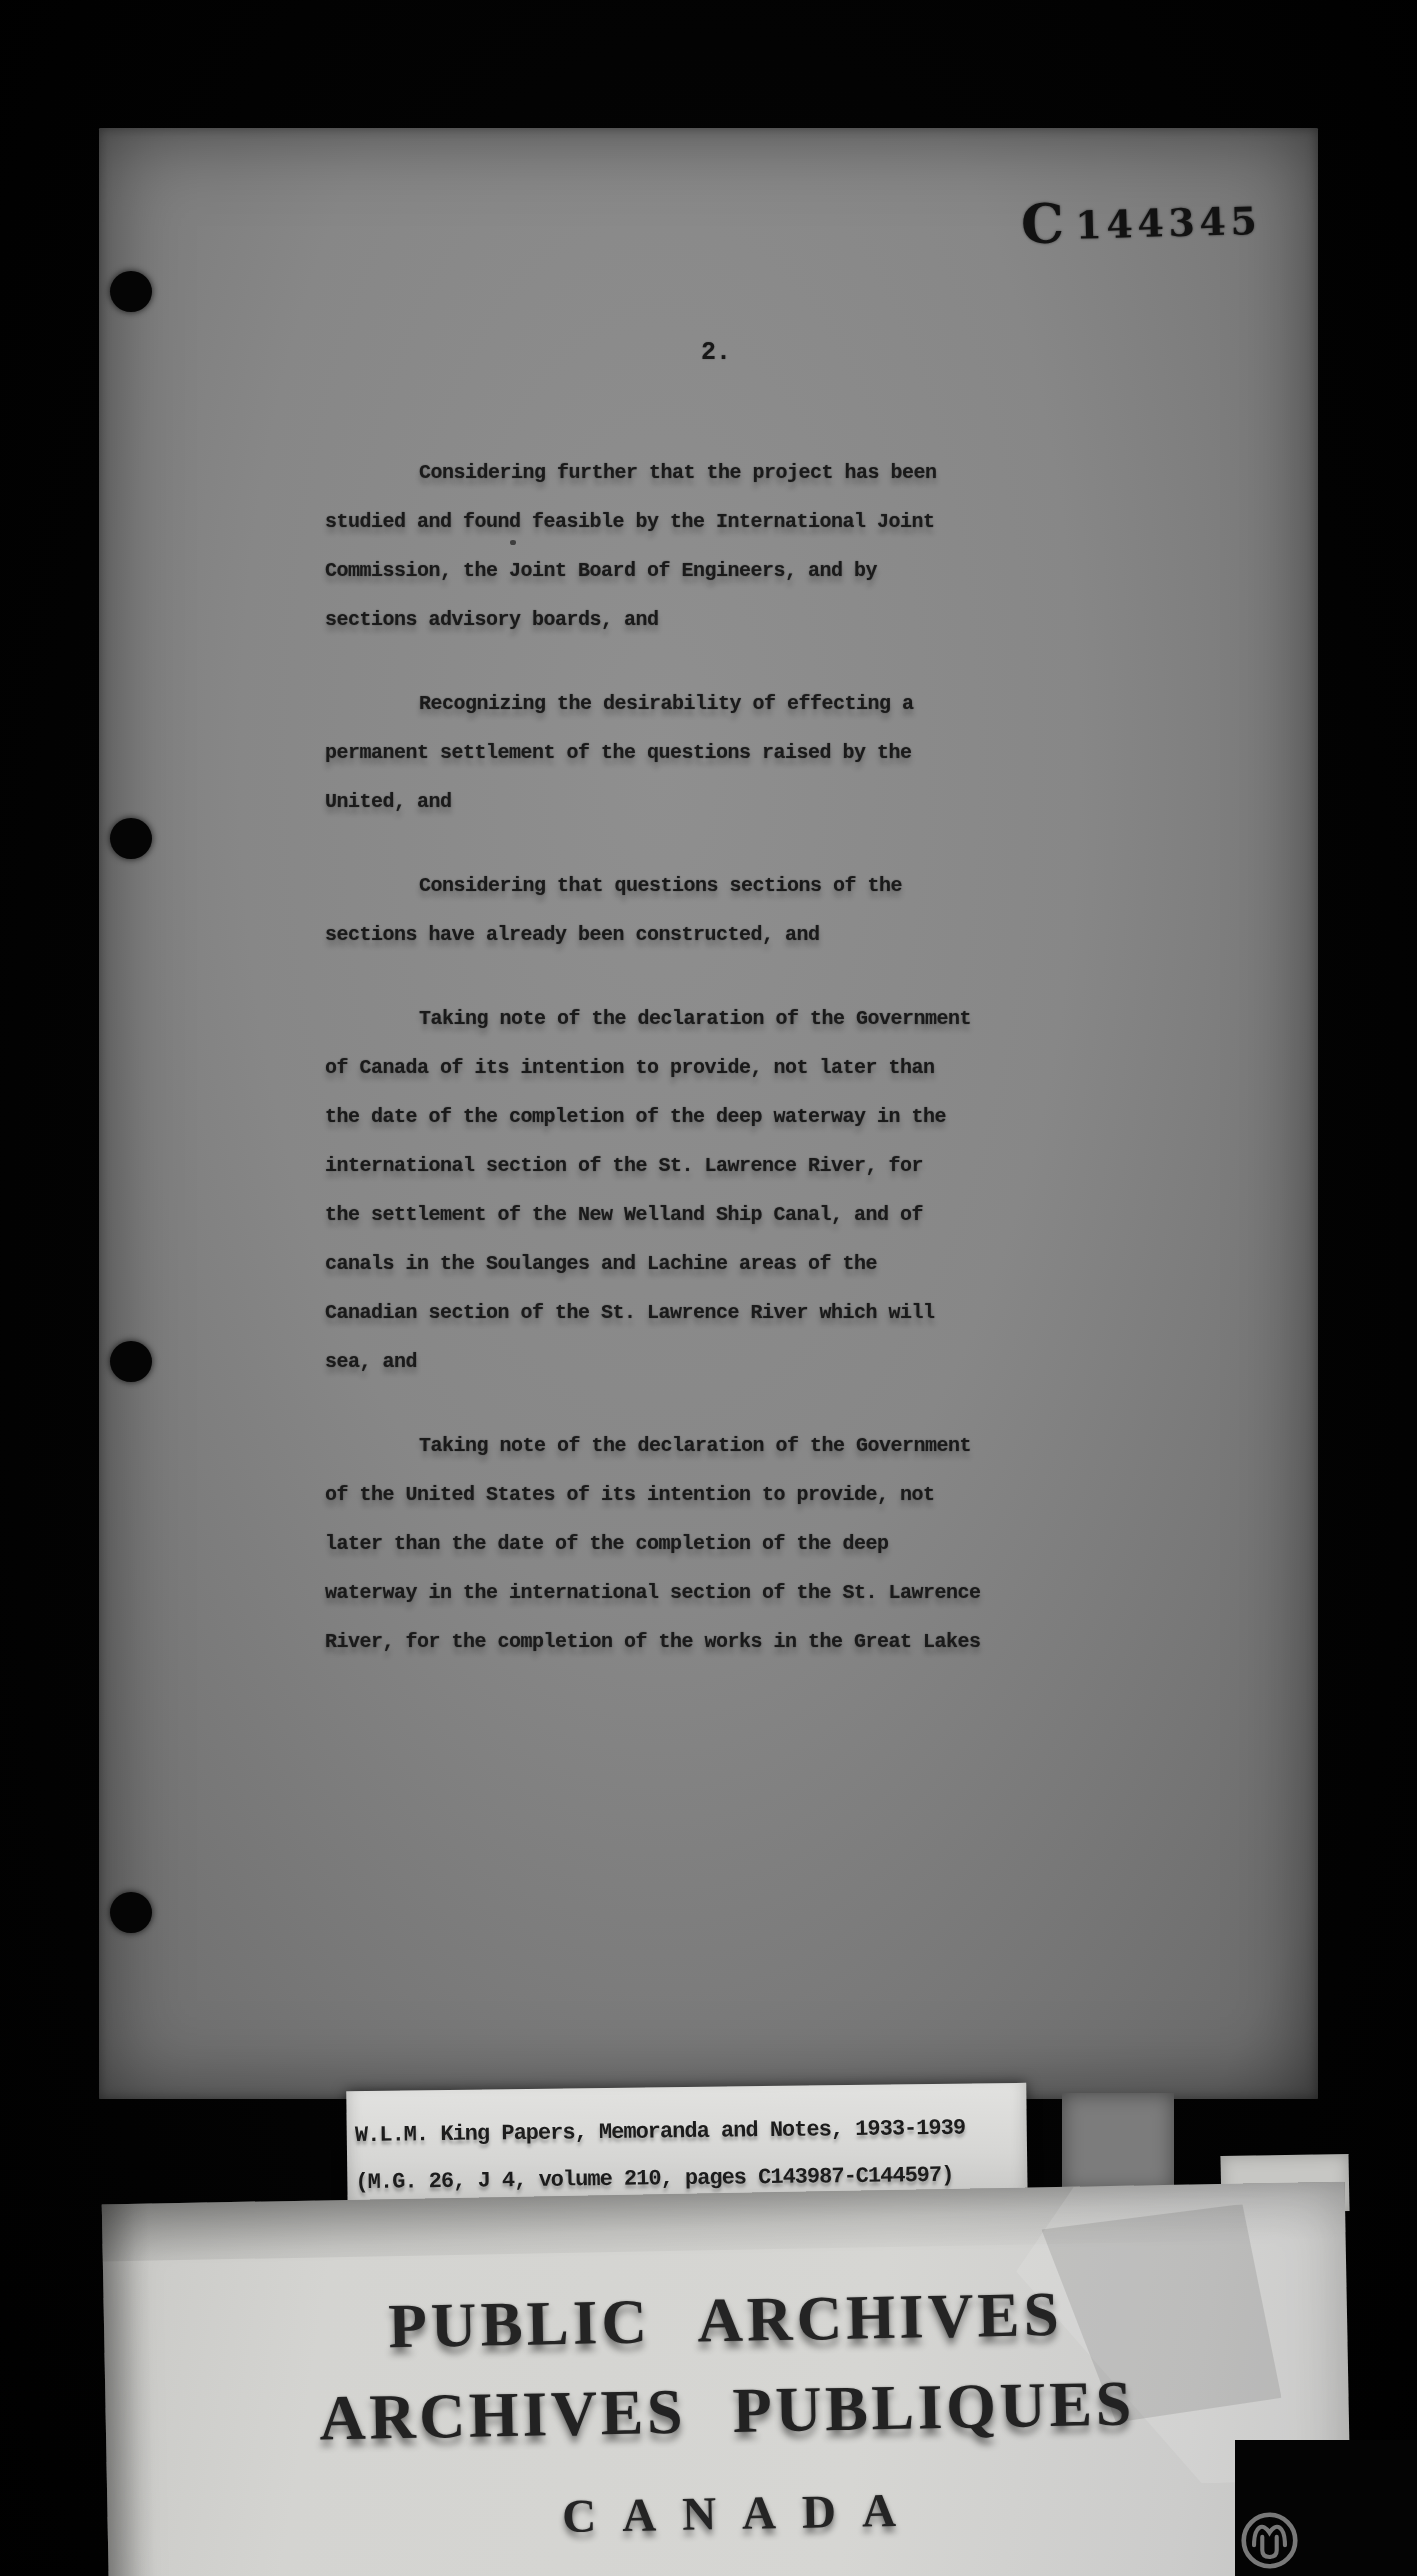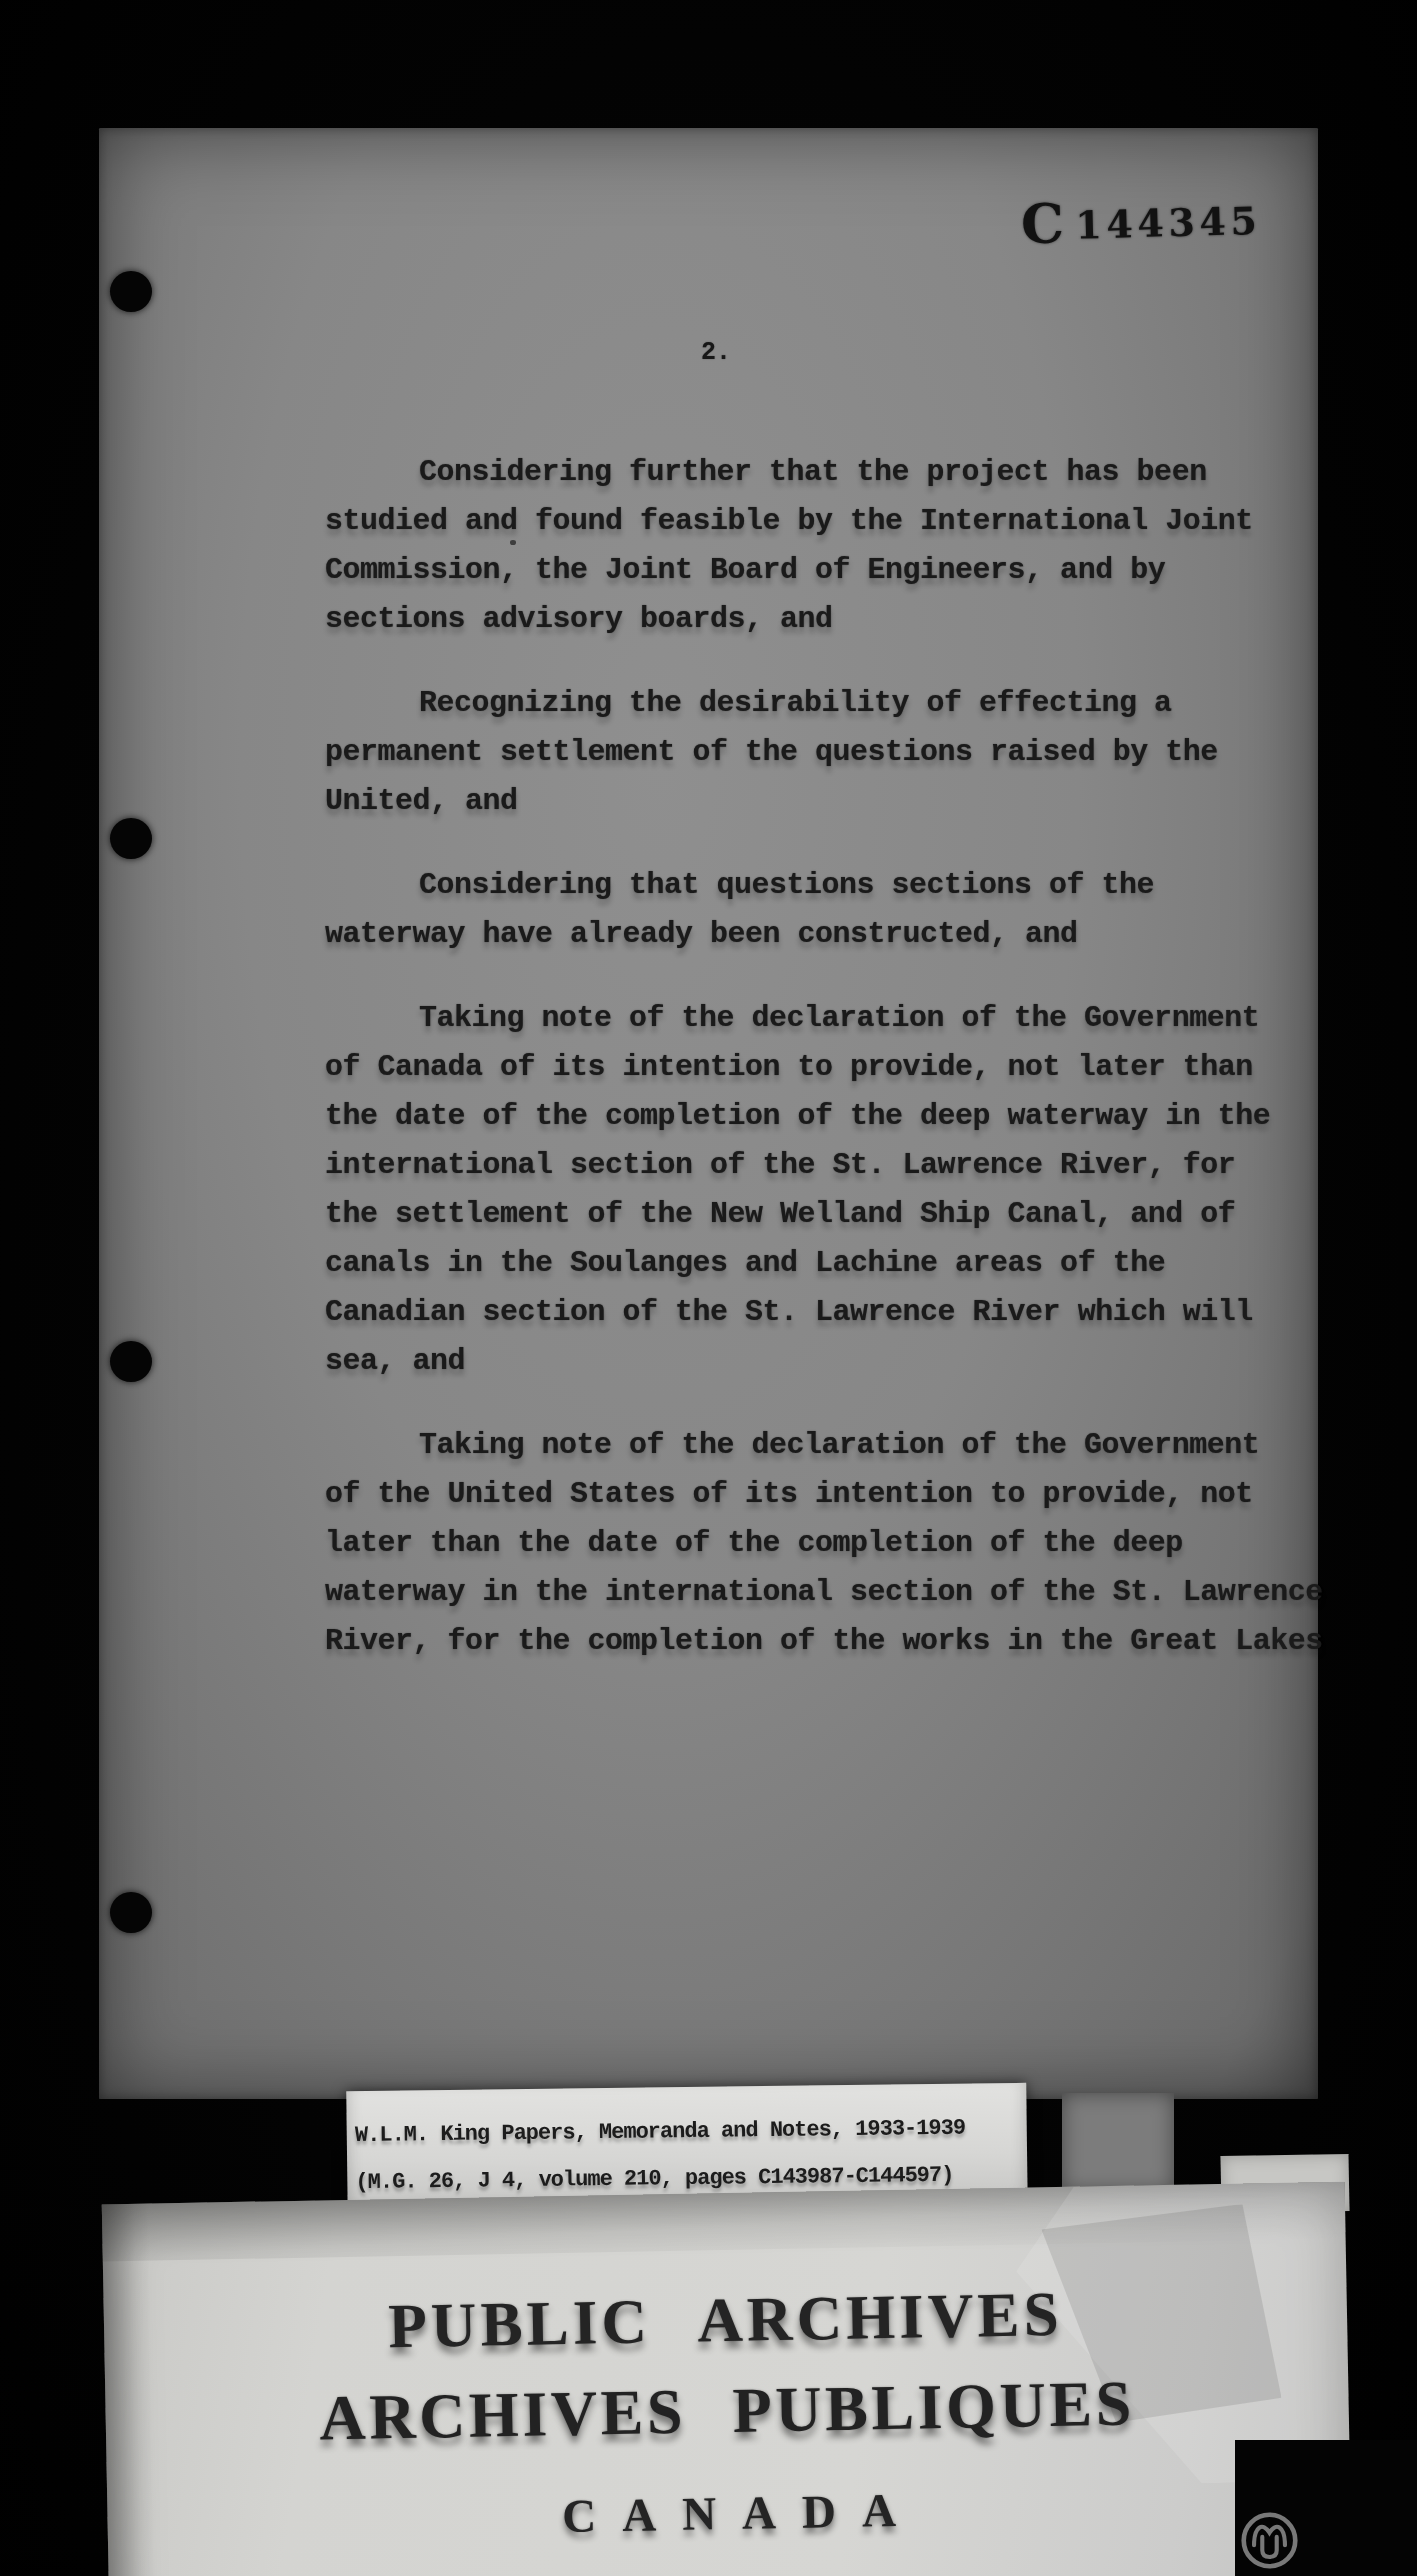--- a/index.html
+++ b/index.html
@@ -18,21 +18,21 @@
   .stamp{position:absolute;left:922px;top:61px;transform:rotate(-1.5deg);
          color:#121212;white-space:nowrap;
          text-shadow:0 0 2.6px rgba(0,0,0,.55);}
   .stamp-c{font-family:"DejaVu Serif",serif;font-weight:bold;font-size:54px;}
   .stamp-num{font-family:"DejaVu Serif",serif;font-weight:bold;font-size:38px;
              letter-spacing:4.6px;margin-left:11.3px;position:relative;top:-3.1px;}
   .pagenum{position:absolute;left:581px;top:210px;width:72px;text-align:center;
            font-family:"Liberation Mono",monospace;font-weight:bold;font-size:25px;
            color:#171717;text-shadow:0 0 1.5px rgba(0,0,0,.4);}
   .typedbody{position:absolute;left:226px;top:320px;width:855px;
-             font-family:"Liberation Mono",monospace;font-size:30px;line-height:49px;
+             font-family:"Liberation Mono",monospace;font-size:20px;line-height:49px;
              color:#1a1a1a;font-weight:bold;letter-spacing:-0.5px;
              text-shadow:0 5.7px 5.2px rgba(15,15,15,.25), 0 0 1.5px rgba(0,0,0,.45);}
   .para{margin:0 0 35px 0;}
   .tline{white-space:pre;}
   .tline.first{text-indent:94px;}
   .artifact-dot{position:absolute;left:411px;top:412px;width:5.7px;height:4.6px;
                 background:#2a2a2a;border-radius:50%;opacity:.8;}
 
   
   .page-tab{position:absolute;left:1062px;top:2093px;width:112px;height:99px;
@@ -108,21 +108,21 @@
           <div class="tline">Commission, the Joint Board of Engineers, and by</div>
           <div class="tline">sections advisory boards, and</div>
         </div>
         <div class="para">
           <div class="tline first">Recognizing the desirability of effecting a</div>
           <div class="tline">permanent settlement of the questions raised by the</div>
           <div class="tline">United, and</div>
         </div>
         <div class="para">
           <div class="tline first">Considering that questions sections of the</div>
-          <div class="tline">waterway have already been constructed, and</div>
+          <div class="tline">sections have already been constructed, and</div>
         </div>
         <div class="para">
           <div class="tline first">Taking note of the declaration of the Government</div>
           <div class="tline">of Canada of its intention to provide, not later than</div>
           <div class="tline">the date of the completion of the deep waterway in the</div>
           <div class="tline">international section of the St. Lawrence River, for</div>
           <div class="tline">the settlement of the New Welland Ship Canal, and of</div>
           <div class="tline">canals in the Soulanges and Lachine areas of the</div>
           <div class="tline">Canadian section of the St. Lawrence River which will</div>
           <div class="tline">sea, and</div>

